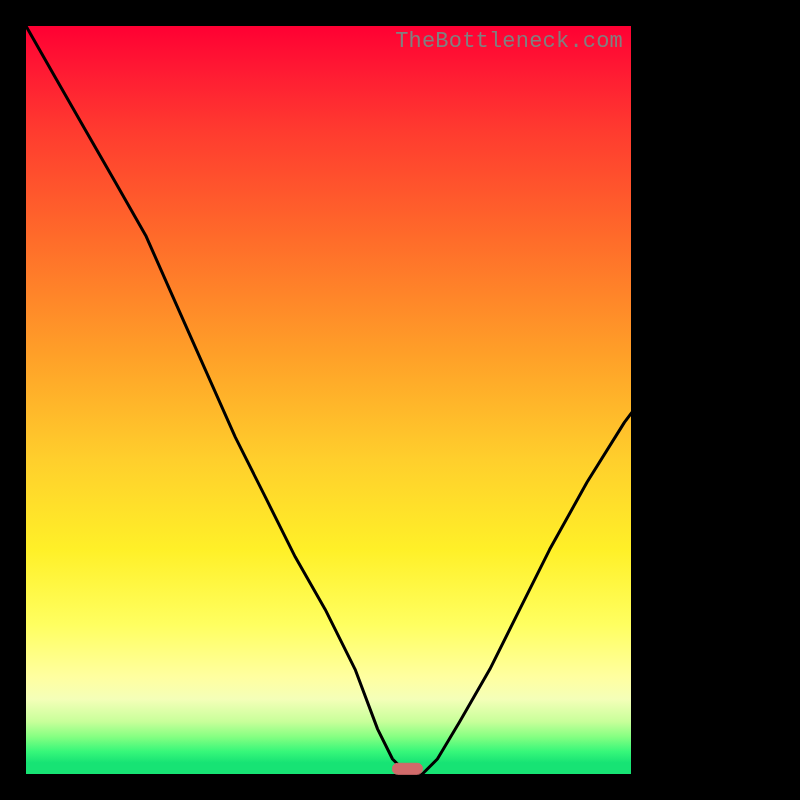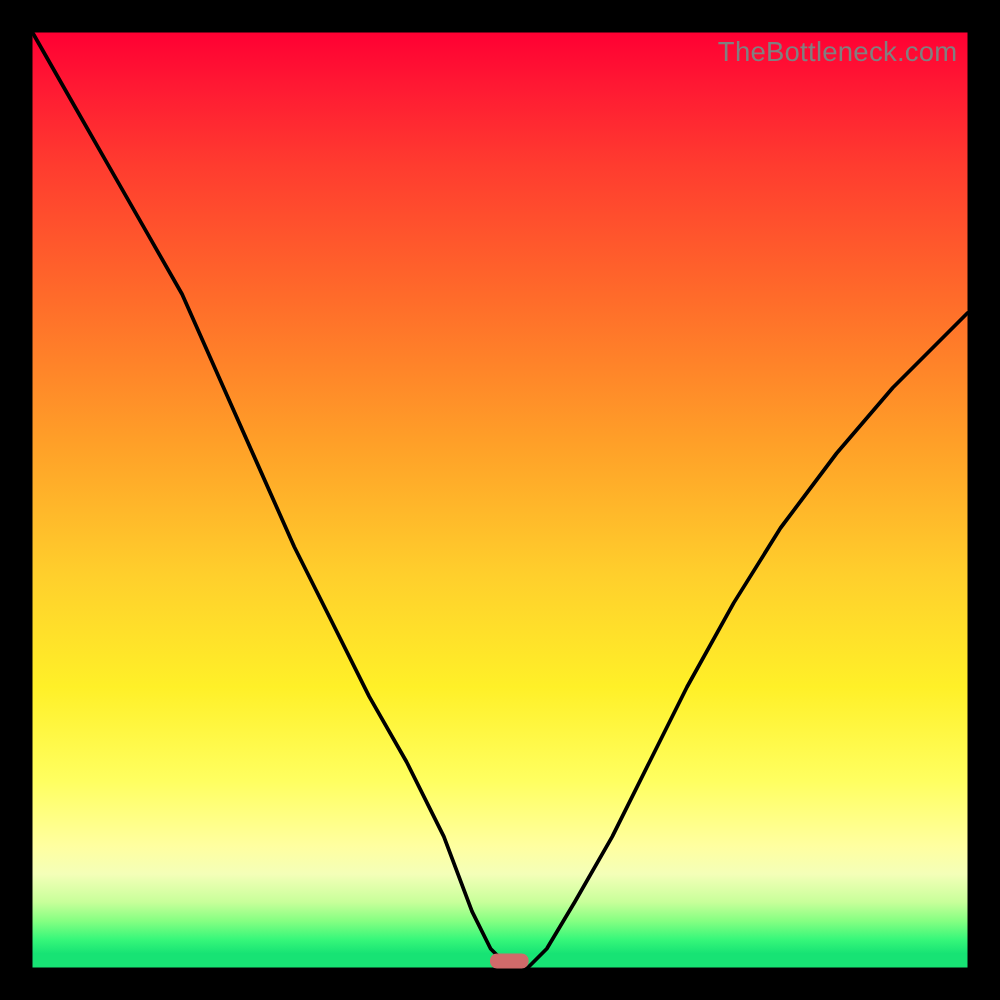--- a/index.html
+++ b/index.html
@@ -16,41 +16,42 @@
     left: 0;
     top: 0;
     width: 800px;
     height: 800px;
     background: #000;
   }
   .plot {
     position: absolute;
     left: 26px;
     top: 26px;
-    width: 748px;
+    width: 605px;
     height: 748px;
     
     background: linear-gradient(
       to bottom,
       #ff0033 0%,
       #ff1a33 6%,
       #ff3b2f 14%,
       #ff6a2a 28%,
       #ffa028 44%,
       #ffcf2c 58%,
       #fff028 70%,
       #ffff60 80%,
       #ffffa0 87%,
       #f4ffb8 90%,
       #c8ff9a 93%,
       #86ff82 95%,
       #37f77a 97%,
       #17e374 98.5%,
       #17e374 100%
     );
+    font-family: Liberation Mono, monospace;
   }
   .watermark {
     position: absolute;
     top: 3px;
     right: 8px;
     color: #808080;
     font-size: 22px;
     font-weight: 400;
     letter-spacing: 0.2px;
   }

